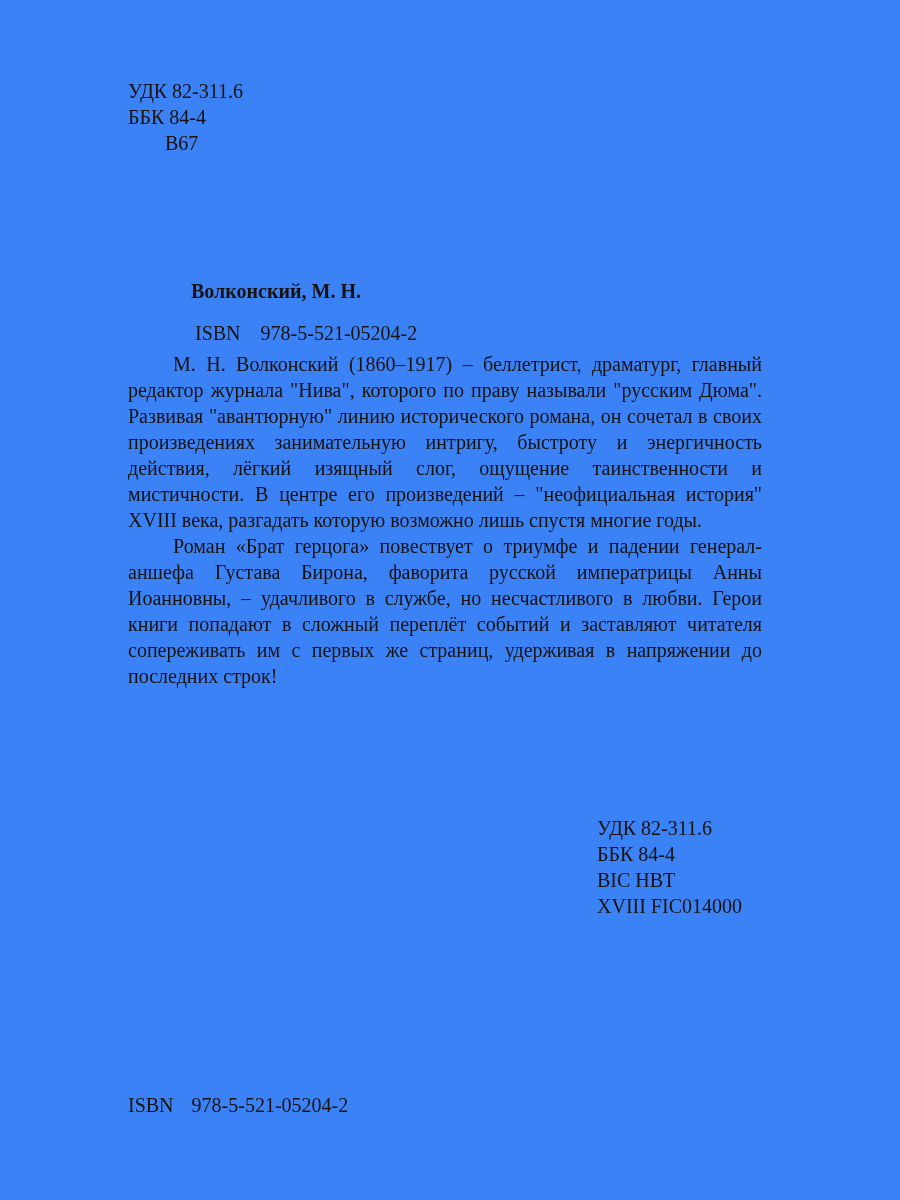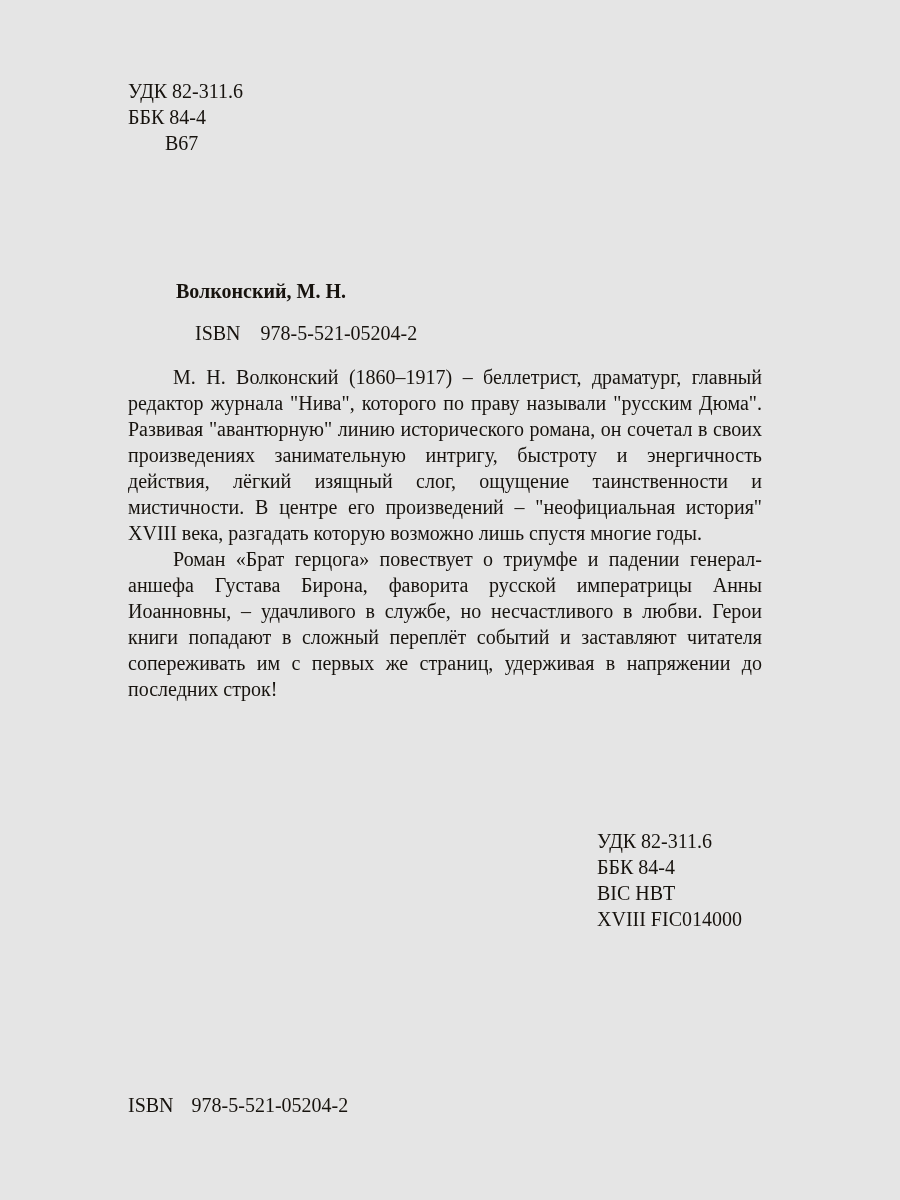--- a/index.html
+++ b/index.html
@@ -1,38 +1,38 @@
 <!DOCTYPE html>
 <html><head>
 <meta charset="utf-8">
 <style>
   * { margin: 0; padding: 0; box-sizing: border-box; }
   html, body { background: #ffffff; }
   .page {
     position: relative;
     width: 900px;
     height: 1200px;
-    background: #e5e5e5;
+    background: #3b82f6;
     color: #17130e;
     font-family: "Liberation Serif", "DejaVu Serif", serif;
     font-size: 20px;
     line-height: 26px;
     padding: 78px 138px 0 128px;
     overflow: hidden;
   }
   .top-block .line { white-space: pre; }
   .code-indent { margin-left: 37px; }
 
   .catalog-block { margin-top: 122px; }
-  .author { font-weight: bold; margin-left: 48px; }
+  .author { font-weight: bold; margin-left: 63px; }
   .entry .hang { display: inline-block; width: 48px; }
   .isbn-line { margin-top: 16px; margin-left: 67px; }
   .isbn-num { margin-left: 20px; margin-top: 44px; }
 
-  .annotation { margin-top: 18px; }
+  .annotation { margin-top: 5px; }
   .annotation p {
     text-align: justify;
     text-indent: 45px;
   }
 
   .right-block { margin-top: 126px; margin-left: 469px; }
 
   .footer {
     position: absolute;
     left: 128px;

